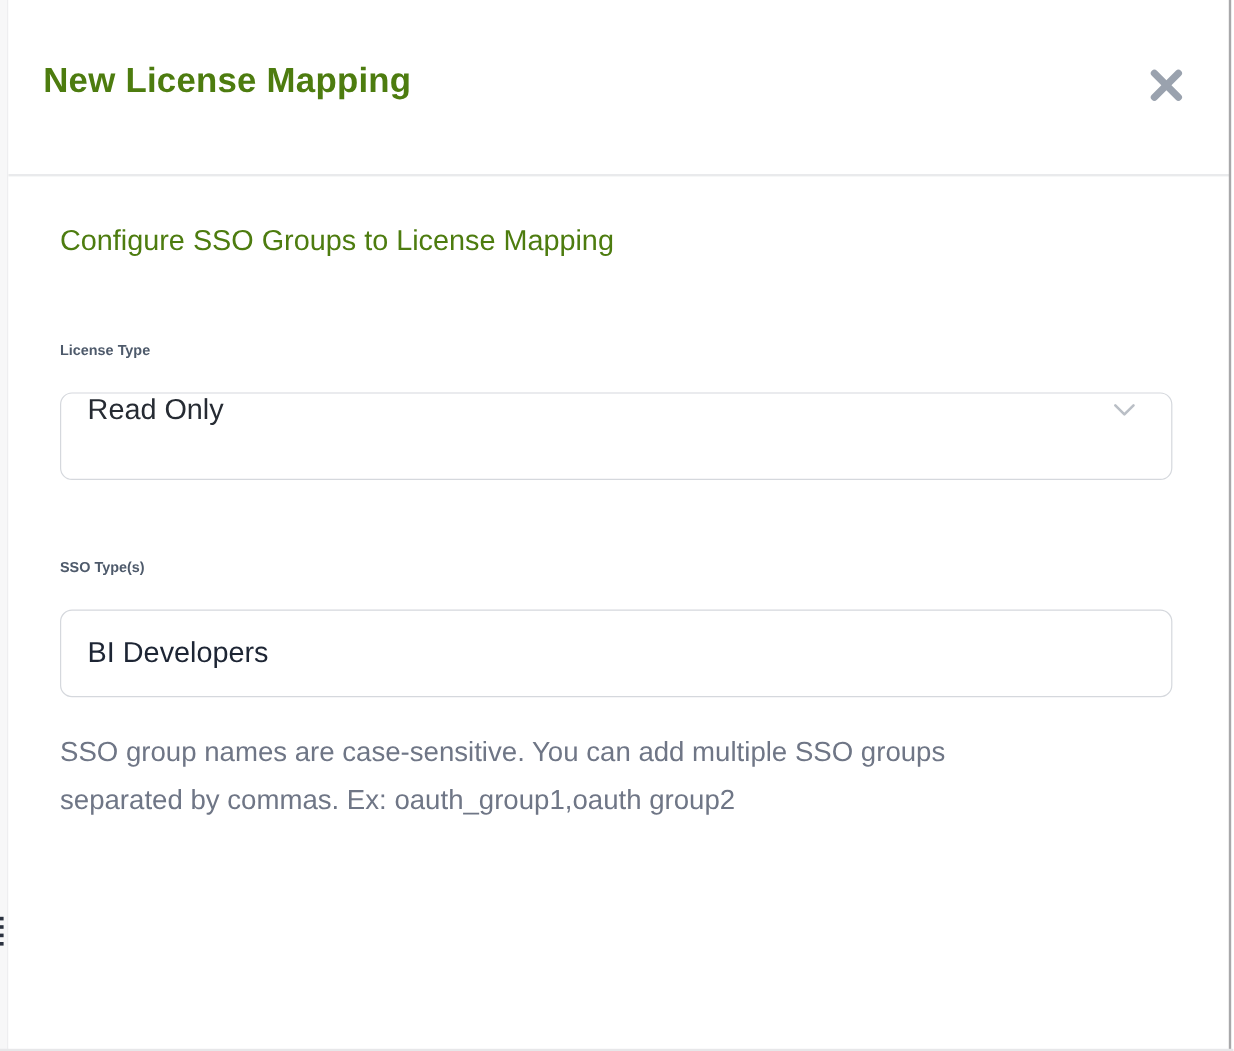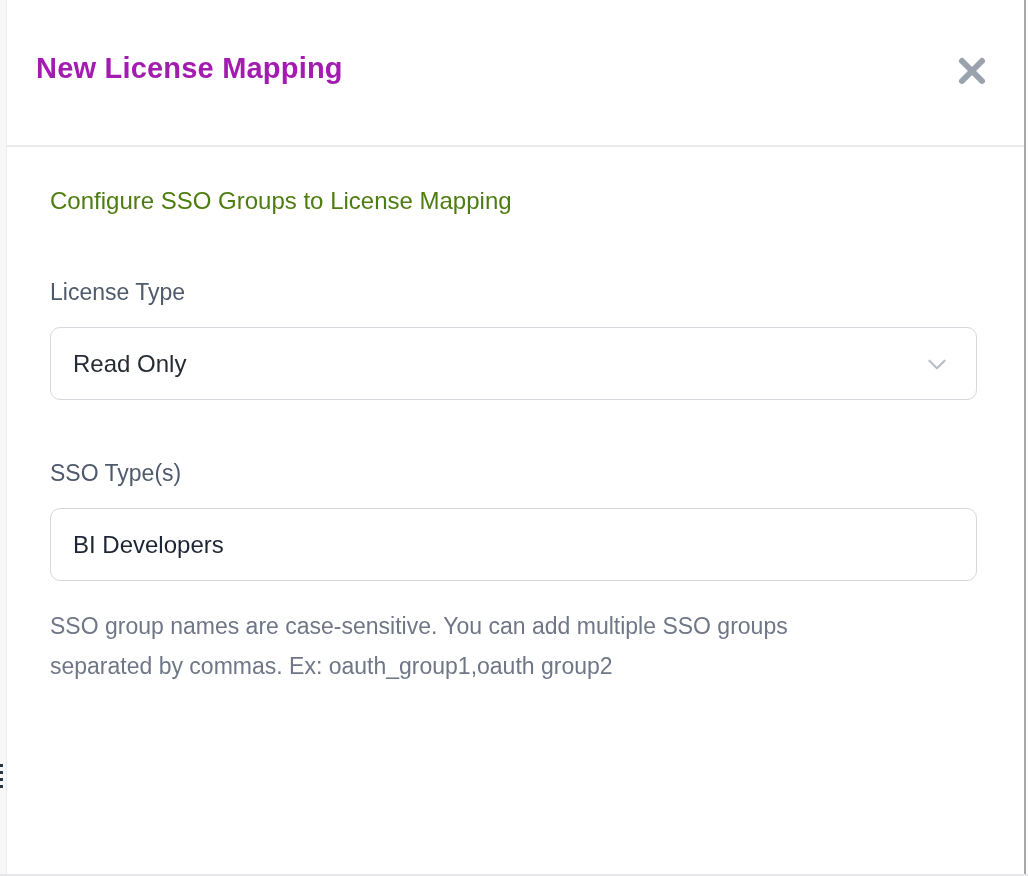--- a/index.html
+++ b/index.html
@@ -46,21 +46,21 @@
     height: 145px;
     border-bottom: 2px solid #e9eaec;
   }
   .modal-title {
     position: absolute;
     left: 29px; top: 50px;
     margin: 0;
     font-size: 29px;
     line-height: 36px;
     font-weight: 700;
-    color: #a21caf;
+    color: #4d7c0f;
     letter-spacing: 0.2px;
   }
   .close-btn {
     position: absolute;
     right: 36px; top: 54px;
     width: 34px; height: 34px;
     padding: 0;
     background: none;
     border: none;
     cursor: pointer;
@@ -73,34 +73,34 @@
   }
   .subtitle {
     margin: 0 0 64px 0;
     font-size: 24px;
     line-height: 30px;
     color: #4d7c0f;
   }
   .field-label {
     display: block;
     margin: 0 0 22px 0;
-    font-size: 23px;
+    font-size: 12px;
     line-height: 25px;
-    font-weight: 400;
+    font-weight: 700;
     color: #4e5a6b;
   }
   .field-gap { margin-top: 61px; }
   .select-box {
     box-sizing: border-box;
     width: 927px; height: 73px;
     border: 1.5px solid #d5d8dd;
     border-radius: 10px;
     background: #ffffff;
     display: flex;
-    align-items: center;
+    align-items: flex-start;
     padding: 0 26px 0 22px;
     cursor: pointer;
   }
   .select-value {
     font-size: 24px;
     color: #262b33;
   }
   .chevron { margin-left: auto; flex: 0 0 auto; }
   .text-input {
     box-sizing: border-box;

